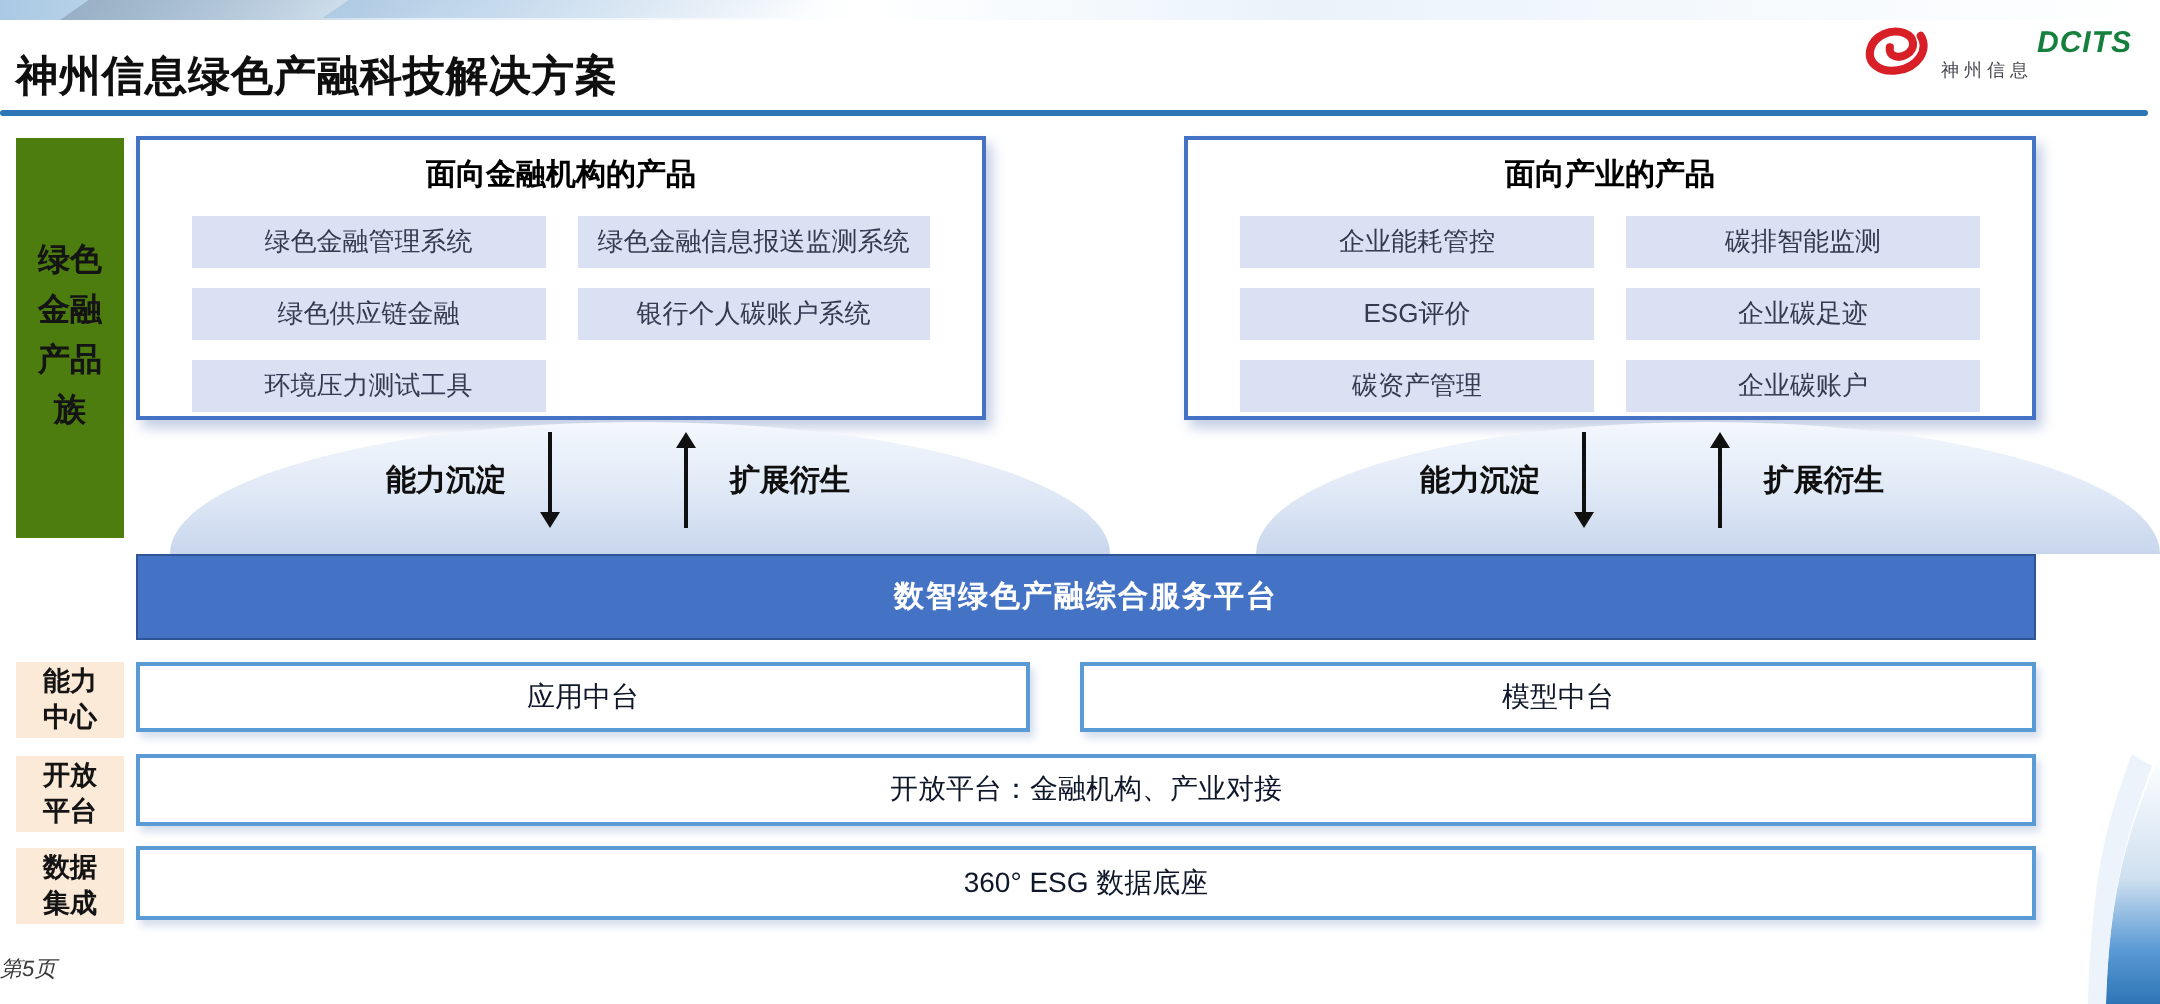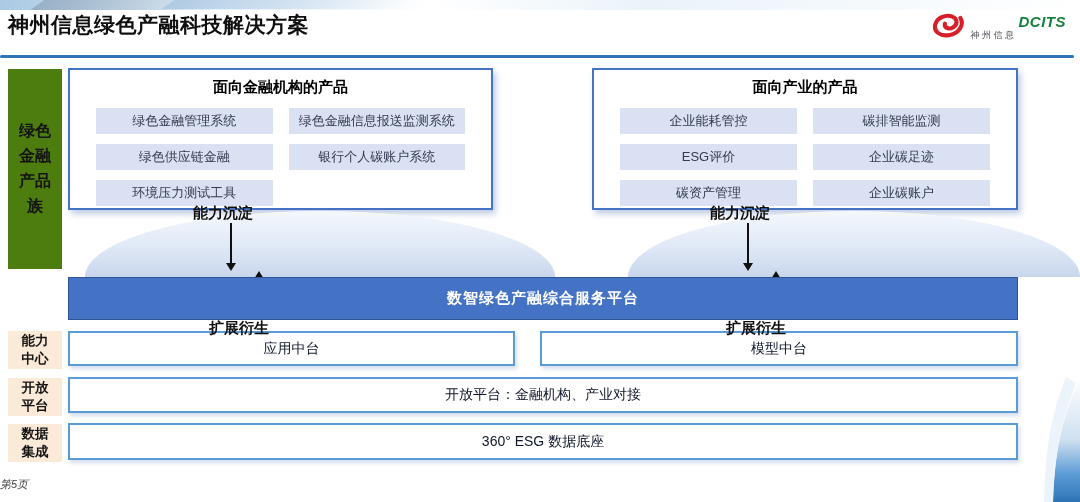--- a/index.html
+++ b/index.html
@@ -7,21 +7,21 @@
     position:relative;width:1080px;height:502px;background:#ffffff;overflow:hidden;
     font-family:"Liberation Sans",sans-serif;-webkit-font-smoothing:antialiased;
   }
   
   .top-band{position:absolute;top:0;left:0;width:100%;height:10px;
     background:linear-gradient(90deg,#aac9e4 0%,#e2eef8 18%,#ffffff 40%,#eaf3fa 60%,#ffffff 100%);}
   .top-streak{position:absolute;top:-4px;left:40px;width:260px;height:14px;transform:skewX(-55deg);
     background:linear-gradient(90deg,rgba(130,150,170,.55),rgba(255,255,255,0) 70%);}
   .top-streak2{position:absolute;top:-3px;left:170px;width:300px;height:12px;transform:skewX(-55deg);
     background:linear-gradient(90deg,rgba(168,198,226,.8),rgba(255,255,255,0) 80%);}
-  .page-title{position:absolute;left:8px;top:11px;font-size:21px;font-weight:bold;color:#0f0f0f;letter-spacing:.5px;}
+  .page-title{position:absolute;left:8px;top:24px;font-size:21px;font-weight:bold;color:#0f0f0f;letter-spacing:.5px;}
   .title-rule{position:absolute;top:55px;left:0;width:1074px;height:3px;background:#2e75b6;border-radius:2px;}
   .logo{position:absolute;top:10px;right:14px;display:flex;align-items:center;gap:5px;}
   .logo-text{display:flex;flex-direction:column;line-height:1.05;}
   .logo-brand{color:#15803d;font-weight:bold;font-style:italic;font-size:15px;letter-spacing:.5px;margin-left:48px;}
   .logo-brand-cn{color:#474752;font-size:9px;letter-spacing:2.5px;margin-top:1px;}
   
   .side-strip{position:absolute;left:8px;width:54px;display:flex;align-items:center;justify-content:center;
     text-align:center;font-weight:bold;color:#141414;white-space:pre-line;}
   .strip-blue{top:69px;height:200px;background:#4d7c0f;font-size:16px;line-height:1.55;}
   .strip-peach{background:#fcead9;font-size:13.5px;line-height:1.35;}
@@ -37,21 +37,21 @@
   .pbox-grid{position:absolute;left:26px;right:26px;top:38px;display:grid;
     grid-template-columns:1fr 1fr;column-gap:16px;row-gap:10px;}
   .p-item{height:26px;background:#d9e1f2;display:flex;align-items:center;justify-content:center;
     font-size:13px;color:#343a50;}
   
   .dome{position:absolute;top:211px;height:66px;
     background:linear-gradient(to bottom,#f4f8fd 0%,#dfe8f6 55%,#c8d6ec 100%);
     border-radius:50% 50% 0 0 / 100% 100% 0 0;}
   .dome-left{left:85px;width:470px;}
   .dome-right{left:628px;width:452px;}
-  .flow{position:absolute;top:204px;height:52px;display:flex;align-items:center;z-index:2;flex-direction:column;}
+  .flow{position:absolute;top:214px;height:52px;display:flex;align-items:center;z-index:2;}
   .flow-left{left:193px;}
   .flow-right{left:710px;}
   .flow-label{font-size:15px;font-weight:bold;color:#0f0f0f;}
   .lbl-down{margin-right:16px;}
   .lbl-up{margin-left:16px;}
   .v-arrow{display:flex;flex-direction:column;align-items:center;width:12px;}
   .v-arrow.up{margin-left:56px;}
   .shaft{width:2px;height:40px;background:#101010;}
   .head-down{width:0;height:0;border-left:5px solid transparent;border-right:5px solid transparent;border-top:8px solid #101010;}
   .head-up{width:0;height:0;border-left:5px solid transparent;border-right:5px solid transparent;border-bottom:8px solid #101010;}

